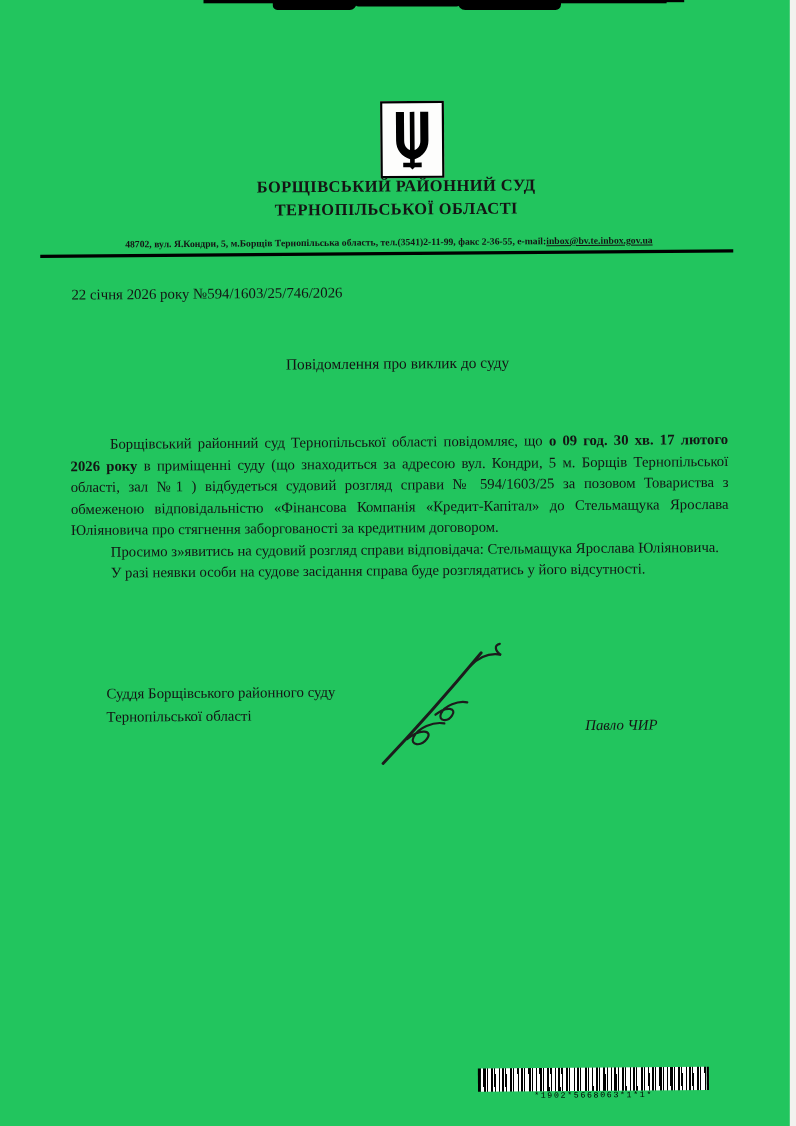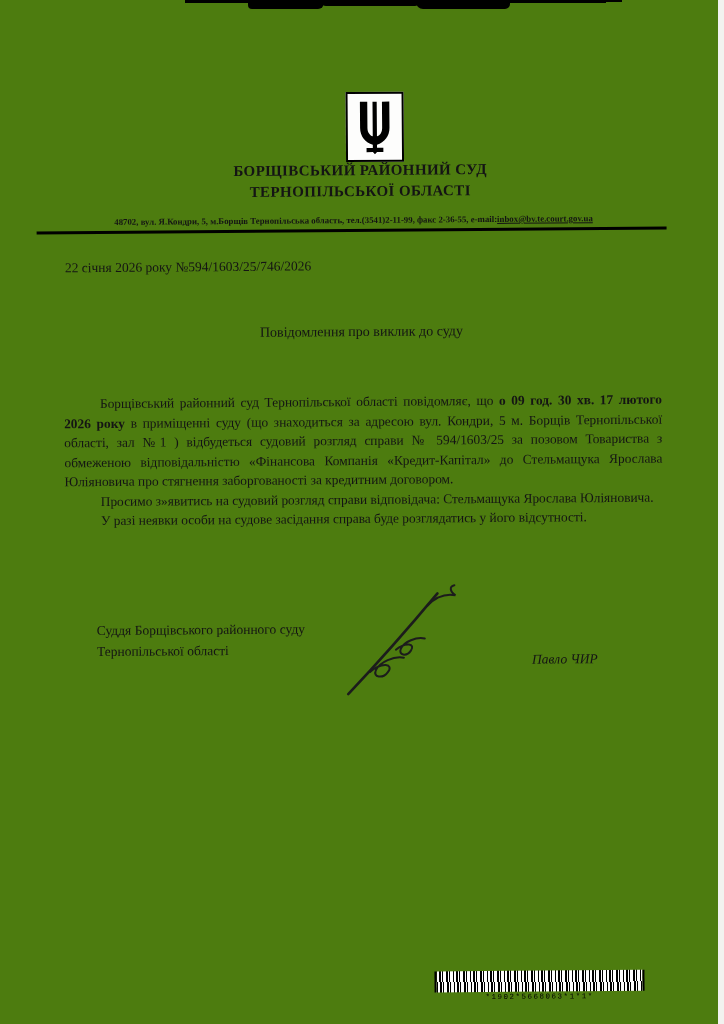--- a/index.html
+++ b/index.html
@@ -4,21 +4,21 @@
 <style>
   * { margin:0; padding:0; box-sizing:border-box; }
   html, body { width:724px; height:1024px; }
   body {
     background:#ffffff;
     font-family:"Liberation Serif", serif;
     color:#141414;
     position:relative;
     overflow:hidden;
   }
-  .page { position:absolute; inset:0; background:#4d7c0f; }
+  .page { position:absolute; inset:0; background:#22c55e; }
   .scan-edge-right { position:absolute; top:0; right:0; width:6px; height:100%; background:#f2f2ef; }
   .scan-top { position:absolute; top:0; left:0; width:724px; height:14px; z-index:5; }
   .blob { position:absolute; background:#000; }
   .blob.b1 { left:185px; top:0; width:66px; height:3px; }
   .blob.b2 { left:248px; top:0; width:76px; height:9px; border-radius:0 0 6px 4px; }
   .blob.b3 { left:322px; top:0; width:96px; height:6px; border-radius:0 0 3px 4px; }
   .blob.b4 { left:416px; top:0; width:94px; height:9px; border-radius:0 0 5px 7px; }
   .blob.b5 { left:508px; top:0; width:98px; height:3px; }
   .blob.b6 { left:604px; top:0; width:18px; height:2px; }
 
@@ -95,21 +95,21 @@
       <svg width="42" height="56" viewBox="0 0 40 52">
         <path d="M6 2 h7 v25 c0 4 2 7 5 8 V2 h4 v33 c3 -1 5 -4 5 -8 V2 h7 v25 c0 8 -5 14 -12 16 v3 h6 v4 h-6 l-2 2 -2 -2 h-6 v-4 h6 v-3 C11 41 6 35 6 27 Z" fill="#000"></path>
       </svg>
     </div>
 
     <div class="court-name">
       <div>БОРЩІВСЬКИЙ РАЙОННИЙ СУД</div>
       <div>ТЕРНОПІЛЬСЬКОЇ ОБЛАСТІ</div>
     </div>
 
-    <div class="address"><span>48702, вул. Я.Кондри, 5,  м.Борщів Тернопільська область, тел.(3541)2-11-99, факс 2-36-55, e-mail:</span><span class="email">inbox@bv.te.court.gov.ua</span></div>
+    <div class="address"><span>48702, вул. Я.Кондри, 5,  м.Борщів Тернопільська область, тел.(3541)2-11-99, факс 2-36-55, e-mail:</span><span class="email">inbox@bv.te.inbox.gov.ua</span></div>
     <div class="rule"></div>
 
     <div class="date-line">22 січня 2026 року  №594/1603/25/746/2026</div>
 
     <div class="doc-title">Повідомлення про виклик до суду</div>
 
     <div class="body-text">
       <p><span>Борщівський районний суд  Тернопільської області  повідомляє, що </span><span class="b">о 09 год. 30 хв.  17 лютого  2026 року</span><span>  в приміщенні суду  (що знаходиться за адресою вул. Кондри, 5 м. Борщів Тернопільської області, зал №1 ) відбудеться судовий  розгляд справи №  594/1603/25  за позовом Товариства з обмеженою відповідальністю «Фінансова Компанія «Кредит-Капітал» до Стельмащука Ярослава Юліяновича про стягнення заборгованості за кредитним договором.</span></p>
       <p>Просимо з»явитись  на судовий  розгляд справи відповідача:  Стельмащука Ярослава Юліяновича.</p>
       <p>У разі неявки особи  на судове засідання  справа  буде розглядатись  у його відсутності.</p>

